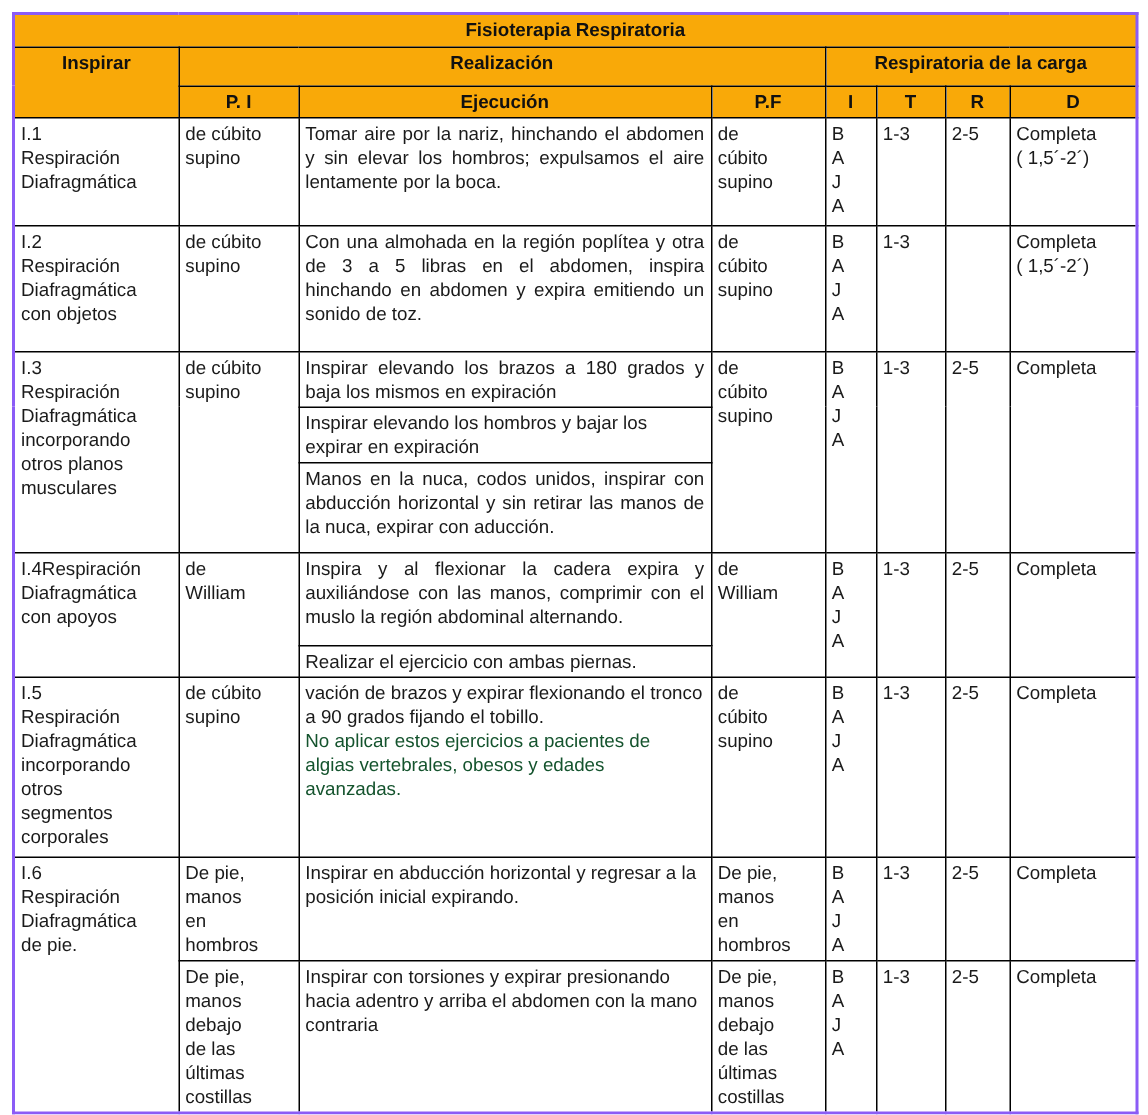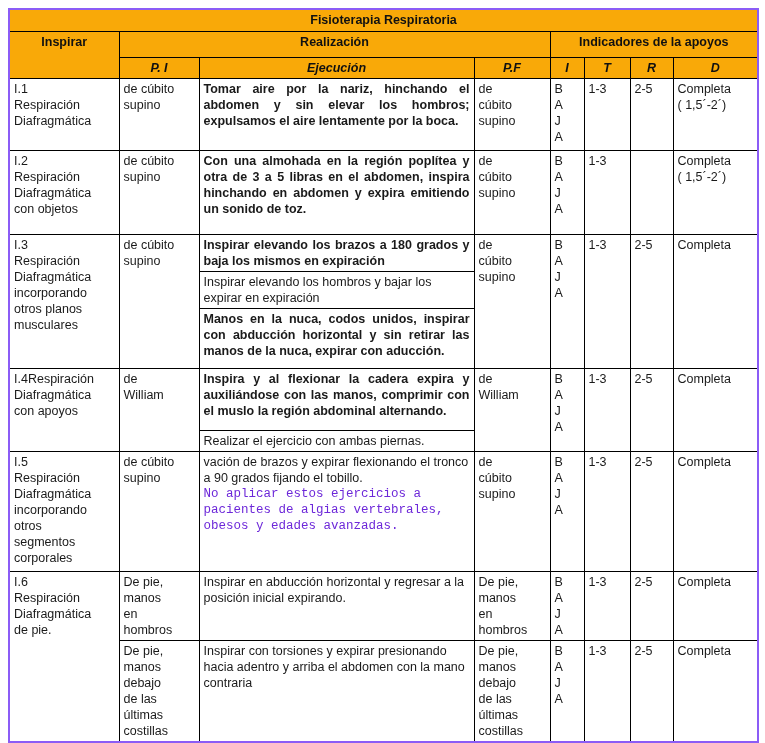--- a/index.html
+++ b/index.html
@@ -33,26 +33,26 @@
   }
   
   .hdr {
     background: #F9A908;
     font-weight: bold;
     text-align: center;
     color: #111111;
   }
   .title-cell { font-size: 13.5px; }
   .hdr2 { font-size: 13px; }
-  .hdr3 { font-size: 12.5px; font-style: italic; }
+  .hdr3 { font-size: 12.5px; }
   
   .c   { text-align: left; }
-  .j   { text-align: justify; font-weight: bold; }
+  .j   { text-align: justify; }
   .pre { white-space: pre-line; }
-  .red { color: #6d28d9; font-family: Liberation Mono, monospace; }
+  .red { color: #14532d; }
   .vm  { vertical-align: middle; }
   .pt1 { padding-top: 18px; }
   .pt2 { padding-top: 24px; }
   .dleft { text-align: left; padding-left: 8px; }
   .ejec { padding-left: 6px; padding-right: 6px; }
   
   tr.r-title  { height: 22px; }
   tr.r-h2     { height: 26px; }
   tr.r-h3     { height: 20px; }
   tr.r-i1     { height: 72px; }
@@ -83,21 +83,21 @@
     </colgroup>
 
     <tbody>
         <tr class="r-title">
       <td colspan="8" class="hdr title-cell">Fisioterapia Respiratoria</td>
     </tr>
 
     <tr class="r-h2">
       <td rowspan="2" class="hdr hdr2">Inspirar</td>
       <td colspan="3" class="hdr hdr2">Realización</td>
-      <td colspan="4" class="hdr hdr2">Indicadores de la apoyos</td>
+      <td colspan="4" class="hdr hdr2">Respiratoria de la carga</td>
     </tr>
 
     <tr class="r-h3">
       <td class="hdr hdr3">P. I</td>
       <td class="hdr hdr3">Ejecución</td>
       <td class="hdr hdr3">P.F</td>
       <td class="hdr hdr3">I</td>
       <td class="hdr hdr3">T</td>
       <td class="hdr hdr3">R</td>
       <td class="hdr hdr3">D</td>

